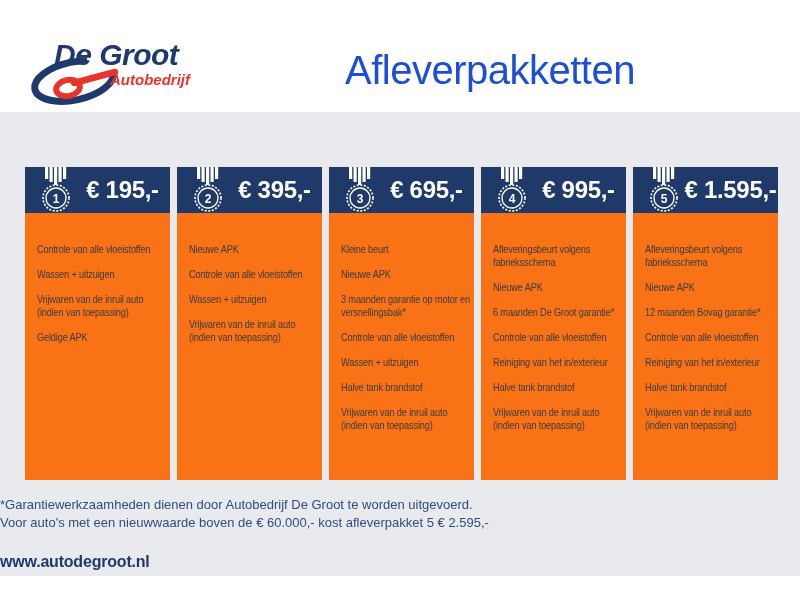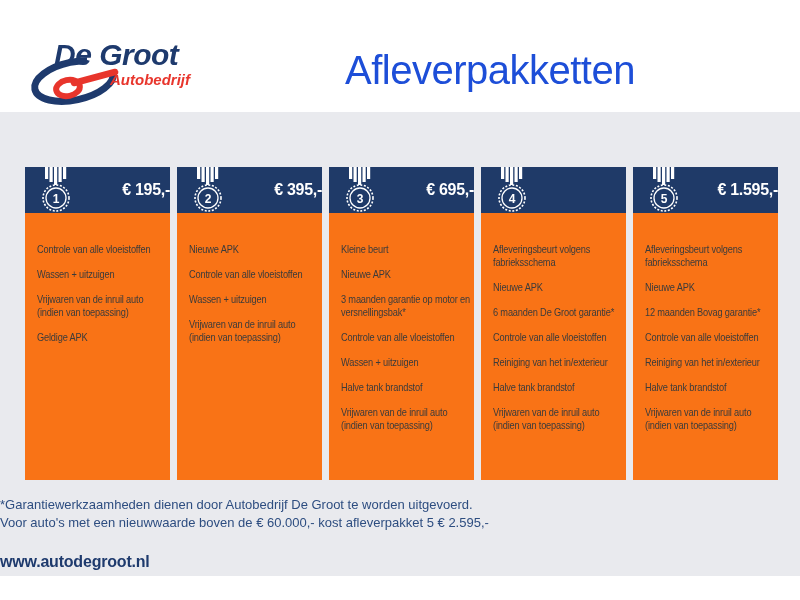--- a/index.html
+++ b/index.html
@@ -98,23 +98,23 @@
   }
   .medal-num {
     font-family: "Liberation Sans", sans-serif;
     font-weight: bold;
     font-size: 12px;
     fill: #ffffff;
   }
   .price {
     flex: 1;
     padding-left: 50px;
-    text-align: right;
+    text-align: center;
     color: #ffffff;
-    font-size: 16px;
+    font-size: 24px;
     font-weight: bold;
     letter-spacing: -0.3px;
     white-space: nowrap;
   }
 
   .col-body {
     height: 267px;
     background: #f97316;
     padding: 30px 0 0 12px;
     overflow: hidden;
@@ -254,20 +254,21 @@
           <rect x="11" y="0" width="3.2" height="12"></rect>
           <rect x="15.5" y="0" width="3.2" height="15"></rect>
           <rect x="20" y="0" width="3.2" height="18"></rect>
           <rect x="24.5" y="0" width="3.2" height="15"></rect>
           <rect x="29" y="0" width="3.2" height="12"></rect>
         </g>
         <circle cx="22" cy="31" r="13" fill="none" stroke="#ffffff" stroke-width="1.6" stroke-dasharray="2 1.6"></circle>
         <circle cx="22" cy="31" r="10" fill="none" stroke="#ffffff" stroke-width="1.3"></circle>
         <text class="medal-num" x="22" y="35.5" text-anchor="middle">4</text>
       </svg>
+      <span class="price">€ 995,-</span>
     </div>
     <div class="col-body">
             <div class="item">Afleveringsbeurt volgens fabrieksschema</div>
             <div class="item">Nieuwe APK</div>
             <div class="item">6 maanden De Groot garantie*</div>
             <div class="item">Controle van alle vloeistoffen</div>
             <div class="item">Reiniging van het in/exterieur</div>
             <div class="item">Halve tank brandstof</div>
             <div class="item">Vrijwaren van de inruil auto (indien van toepassing)</div>
           </div>

